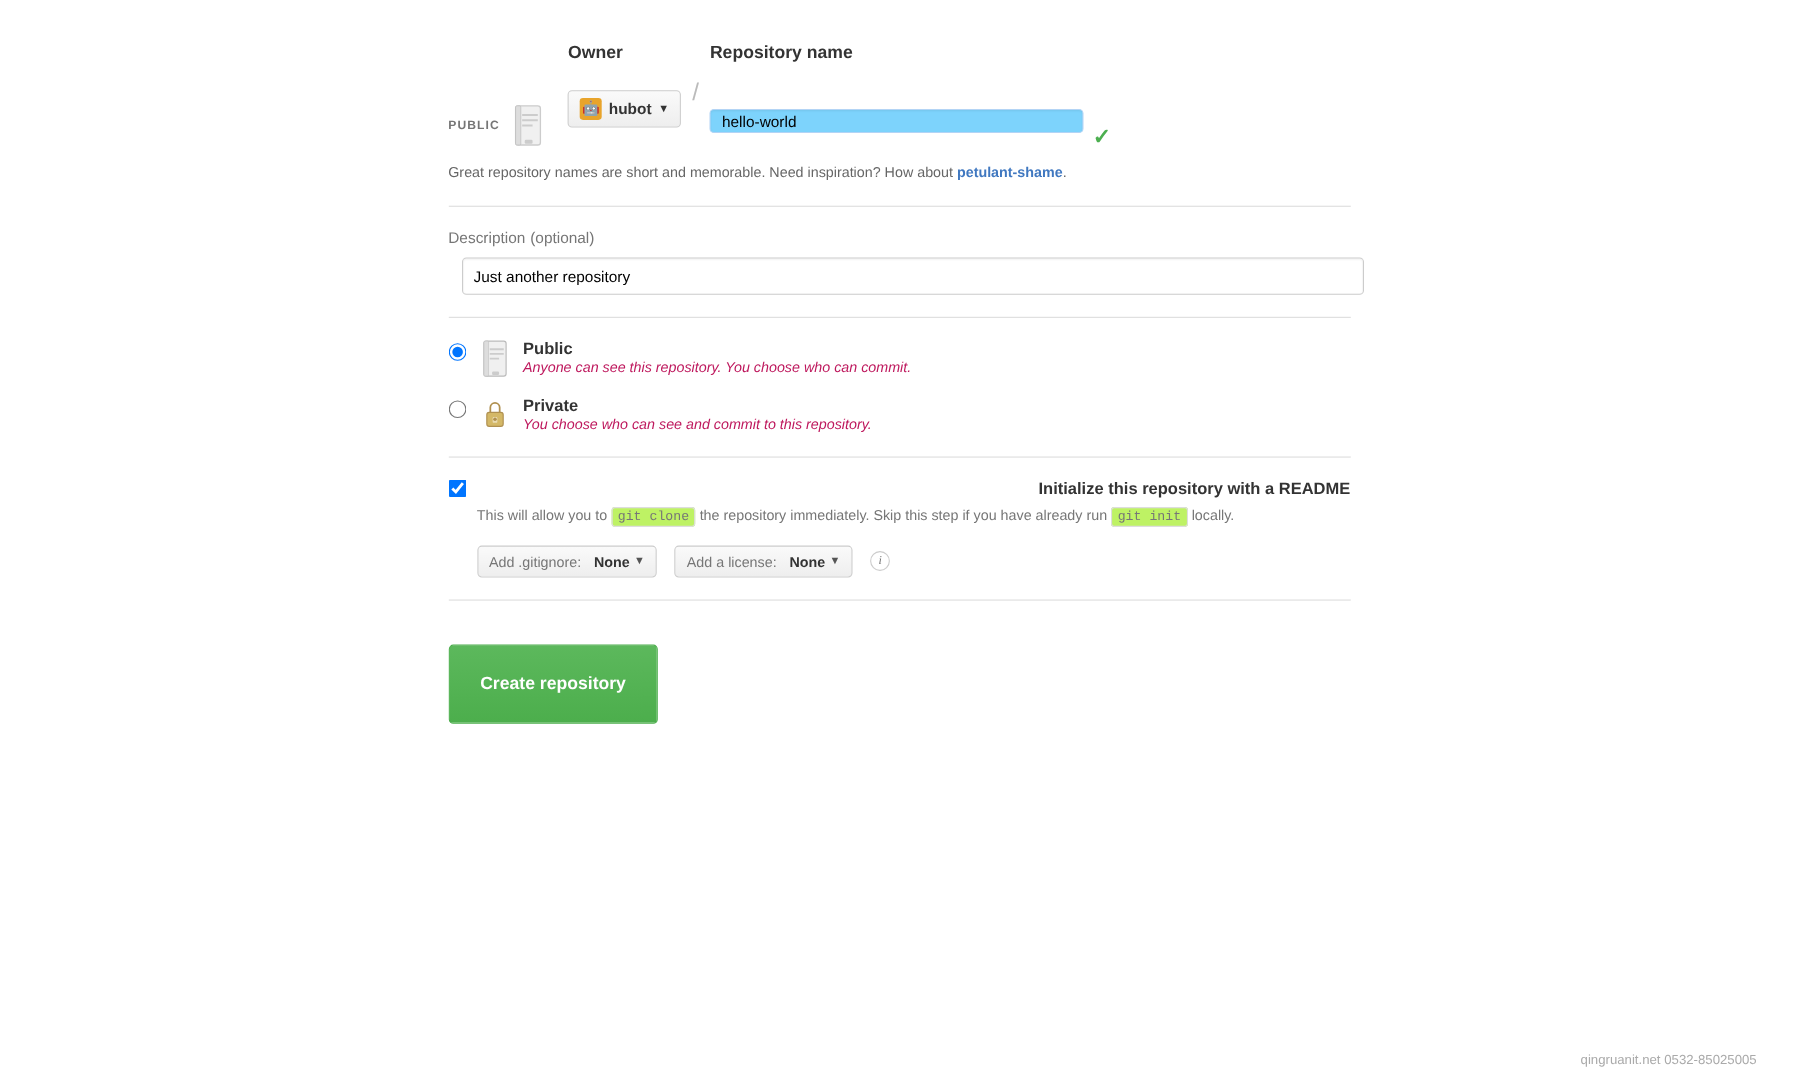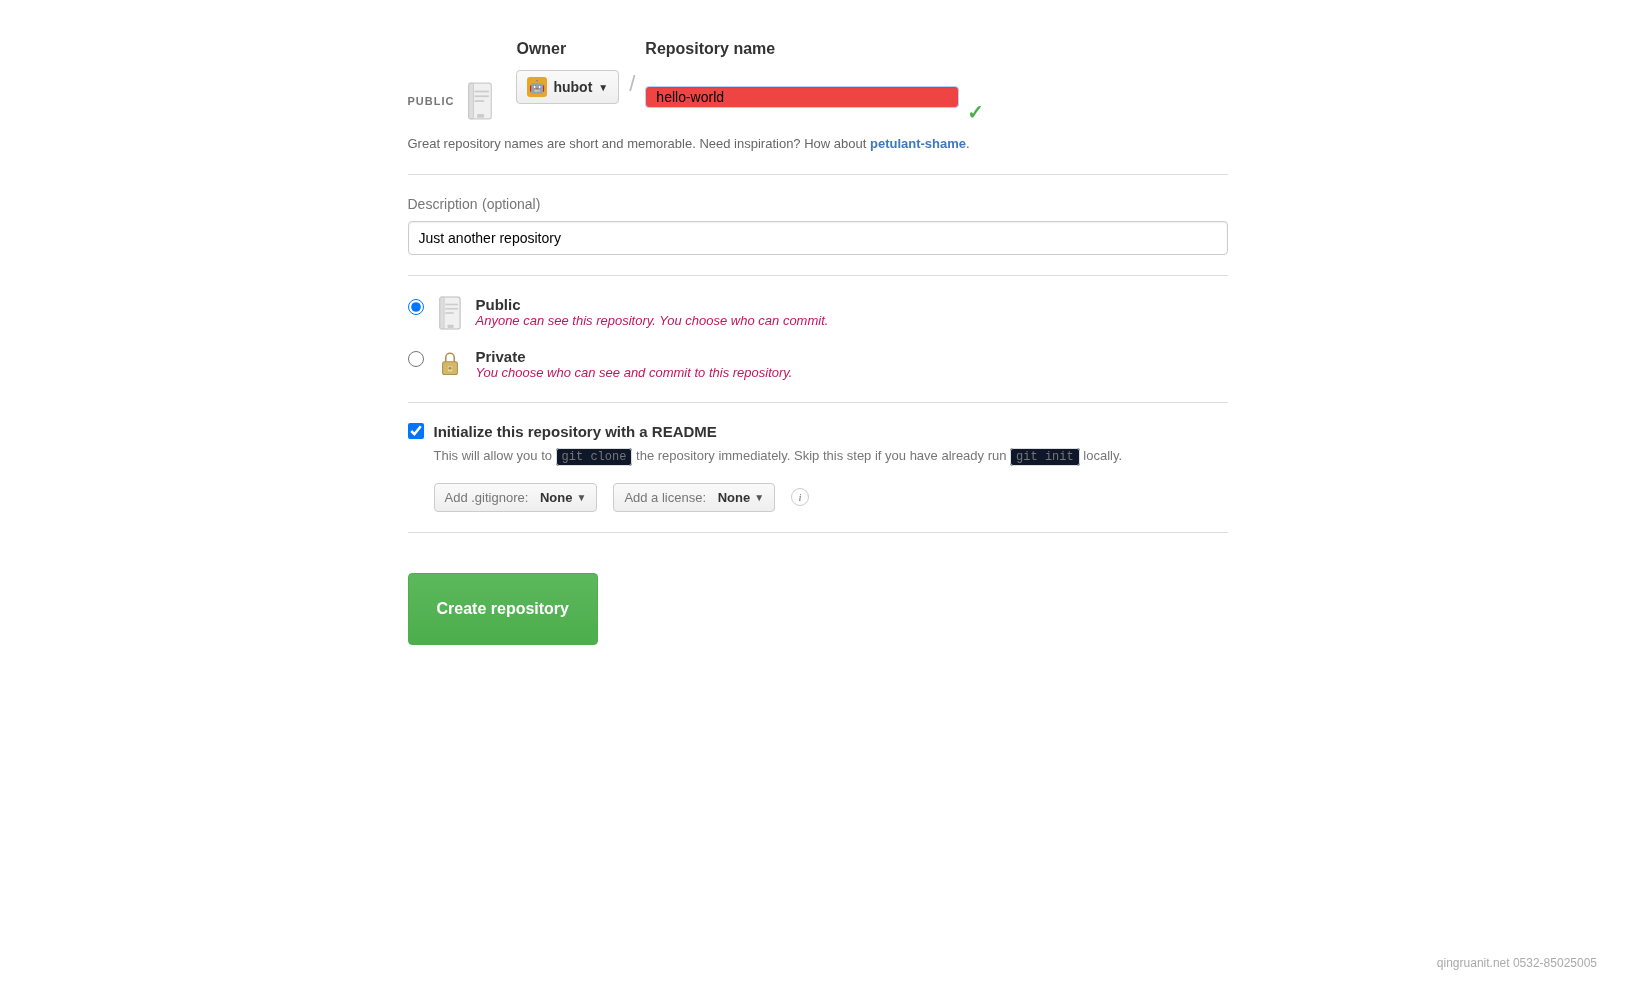--- a/index.html
+++ b/index.html
@@ -30,21 +30,21 @@
       width: 32px;
       height: 38px;
     }
     .owner-section, .reponame-section {
       display: flex;
       flex-direction: column;
     }
     .field-label {
       font-size: 16px;
       font-weight: bold;
-      margin-bottom: 12px;
+      margin-bottom: 24px;
       color: #333;
     }
     .owner-dropdown {
       display: inline-flex;
       align-items: center;
       gap: 6px;
       border: 1px solid #ccc;
       border-radius: 4px;
       padding: 6px 10px;
       background: linear-gradient(to bottom, #fafafa, #eee);
@@ -58,24 +58,24 @@
       color: #bbb;
       padding: 0 10px;
       margin-top: 28px;
       line-height: 32px;
     }
     .repo-name-input {
       border: 1px solid #b3d4f5;
       border-radius: 4px;
       padding: 2px 10px;
       font-size: 14px;
-      width: 314px;
+      width: 340px;
       outline: none;
       box-shadow: inset 0 1px 2px rgba(0,0,0,0.07);
-      background: #ef4444;
+      background: #7dd3fc;
     }
     .check-icon {
       margin-top: 30px;
       margin-left: 8px;
       color: #4CAF50;
       font-size: 20px;
       font-weight: bold;
     }
     .hint-text {
       margin-top: 10px;
@@ -107,20 +107,21 @@
     }
     .description-input {
       width: 100%;
       border: 1px solid #ccc;
       border-radius: 4px;
       padding: 8px 10px;
       font-size: 14px;
       outline: none;
       box-shadow: inset 0 1px 2px rgba(0,0,0,0.07);
       background: #fff;
+      margin-left: 12px;
     }
     .visibility-section {
       margin: 20px 0;
     }
     .visibility-option {
       display: flex;
       align-items: flex-start;
       gap: 12px;
       margin-bottom: 18px;
     }
@@ -141,40 +142,41 @@
       font-style: italic;
     }
     .readme-section {
       margin: 10px 0 20px 0;
     }
     .readme-row {
       display: flex;
       align-items: center;
       gap: 10px;
       margin-bottom: 6px;
+      justify-content: space-between;
     }
     .readme-checkbox {
       width: 16px;
       height: 16px;
       cursor: pointer;
     }
     .readme-label {
       font-size: 15px;
       font-weight: bold;
     }
     .readme-desc {
       color: #767676;
       font-size: 13px;
       margin-left: 26px;
       line-height: 1.6;
     }
     code {
       font-family: "SFMono-Regular", Consolas, "Liberation Mono", Menlo, monospace;
       font-size: 12px;
-      background: #0f172a;
+      background: #bef264;
       border: 1px solid #ddd;
       border-radius: 3px;
       padding: 1px 5px;
     }
     .dropdowns-row {
       display: flex;
       align-items: center;
       gap: 16px;
       margin-top: 16px;
       margin-left: 26px;

